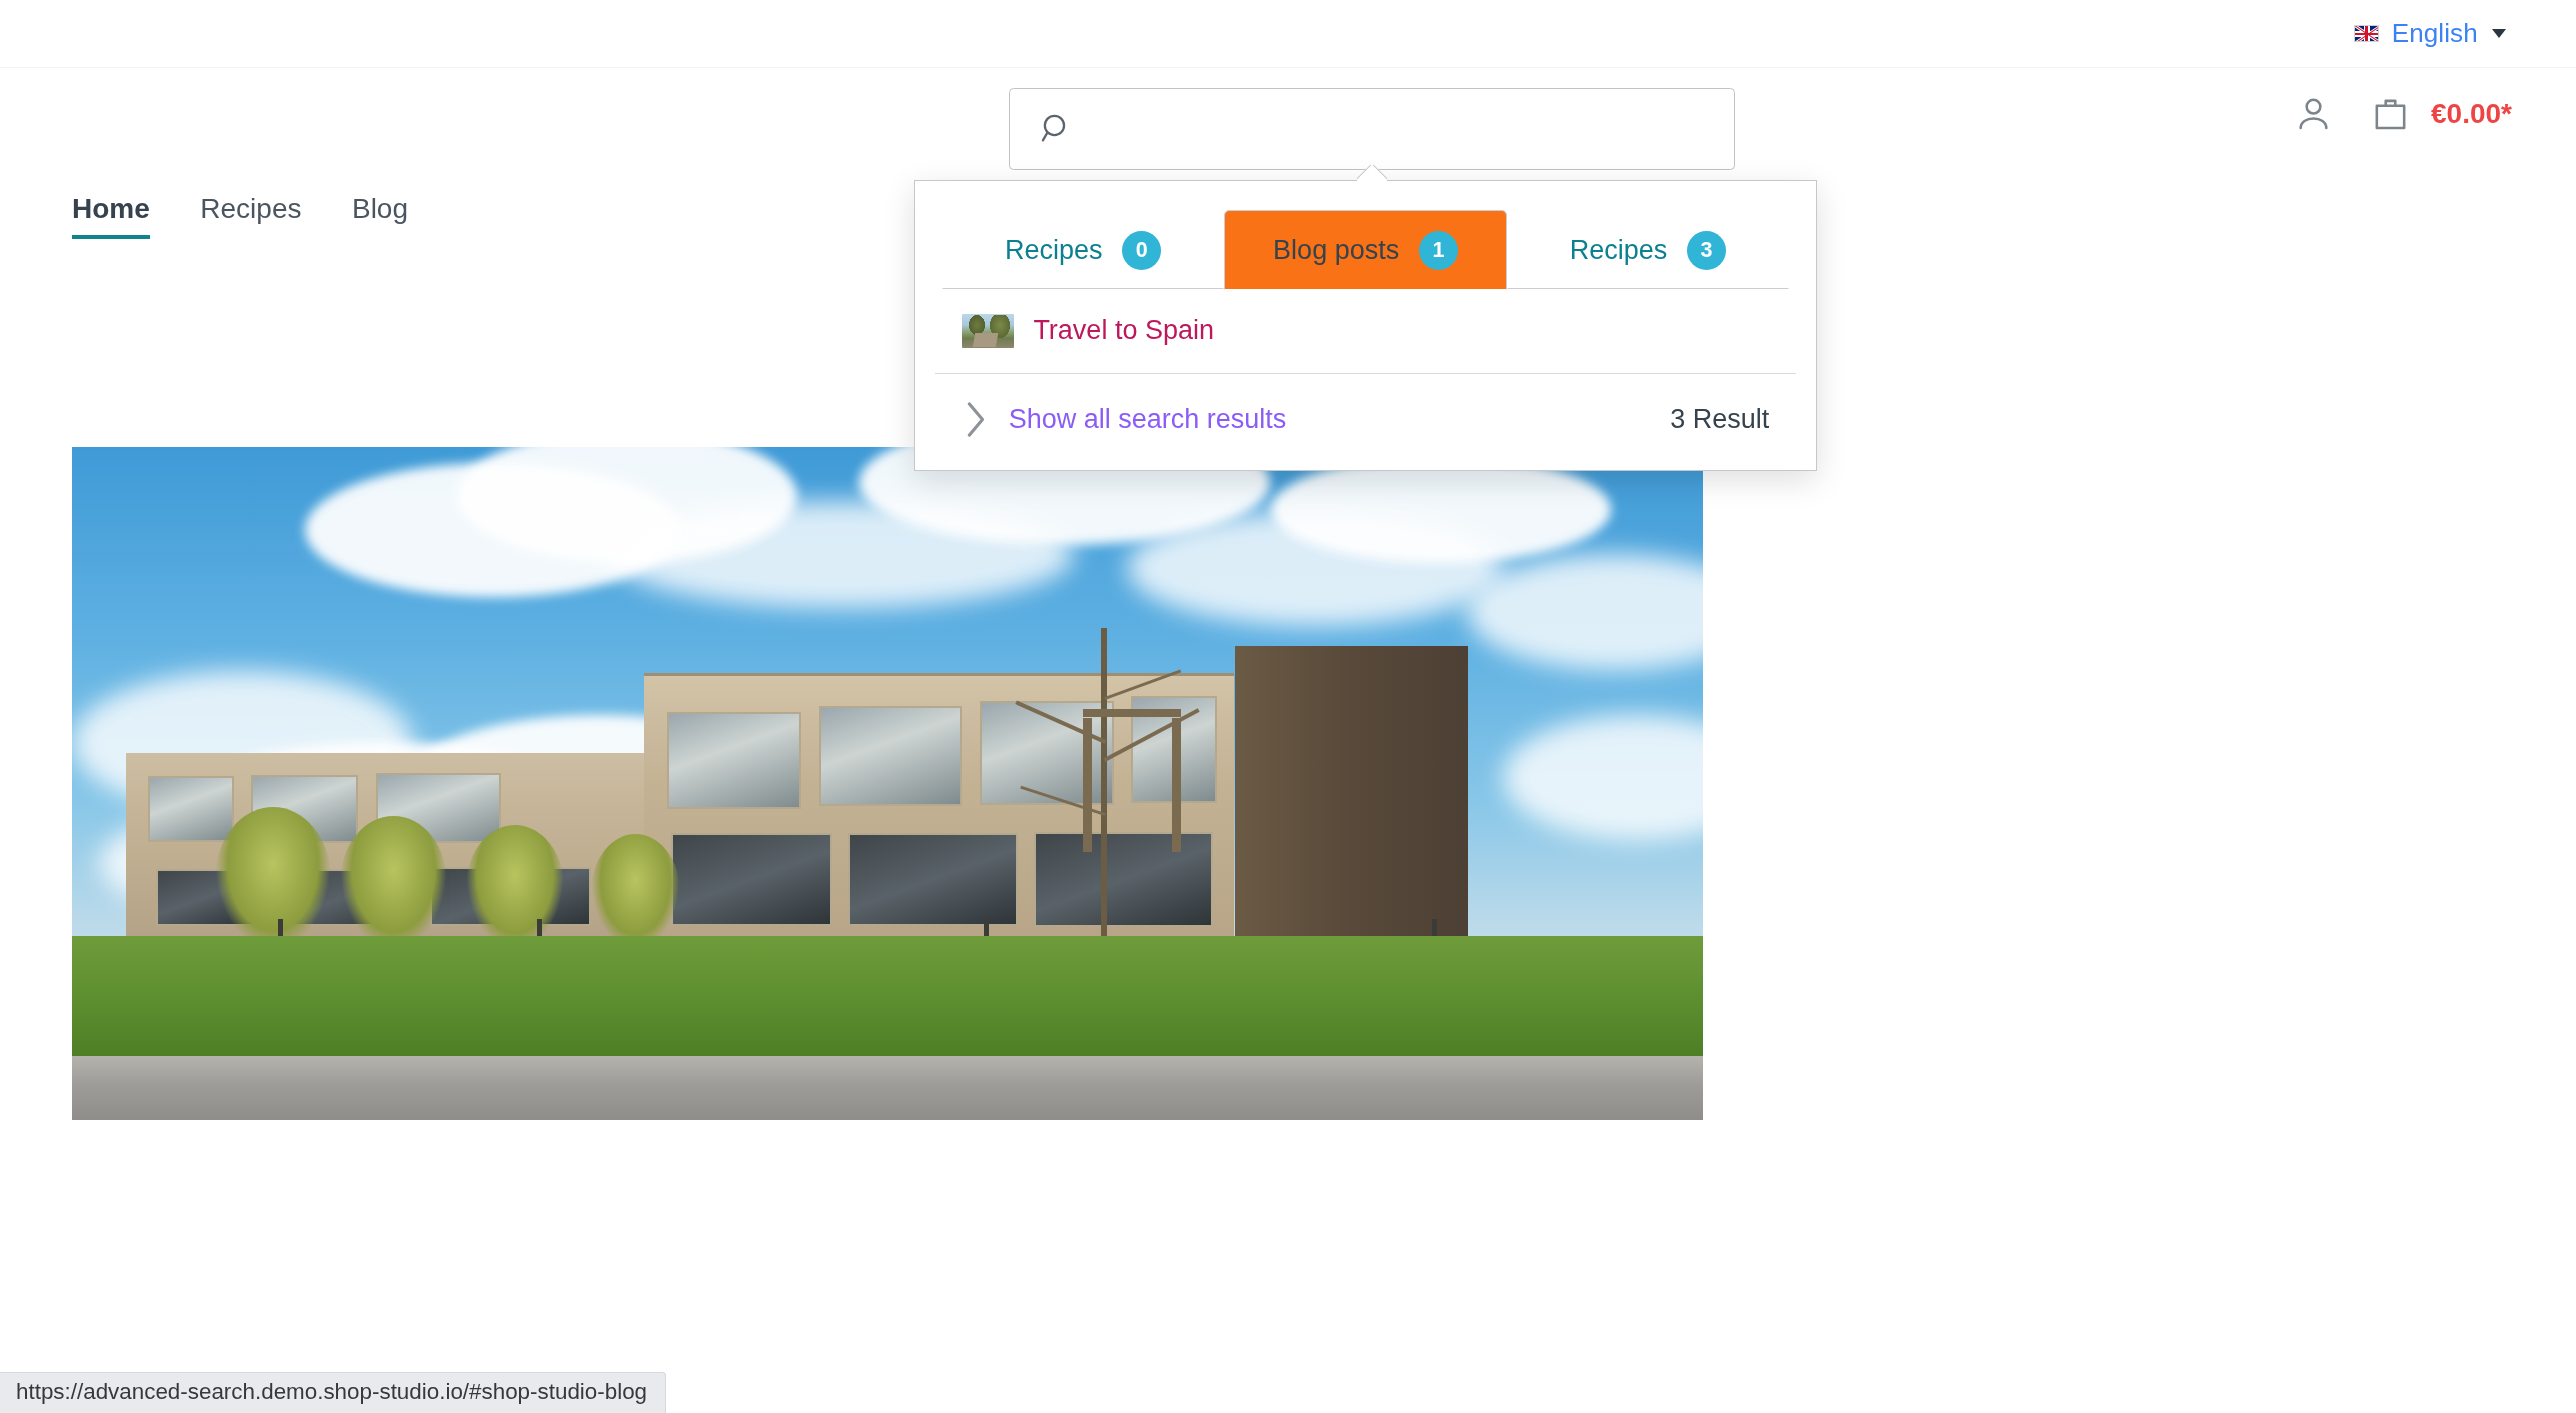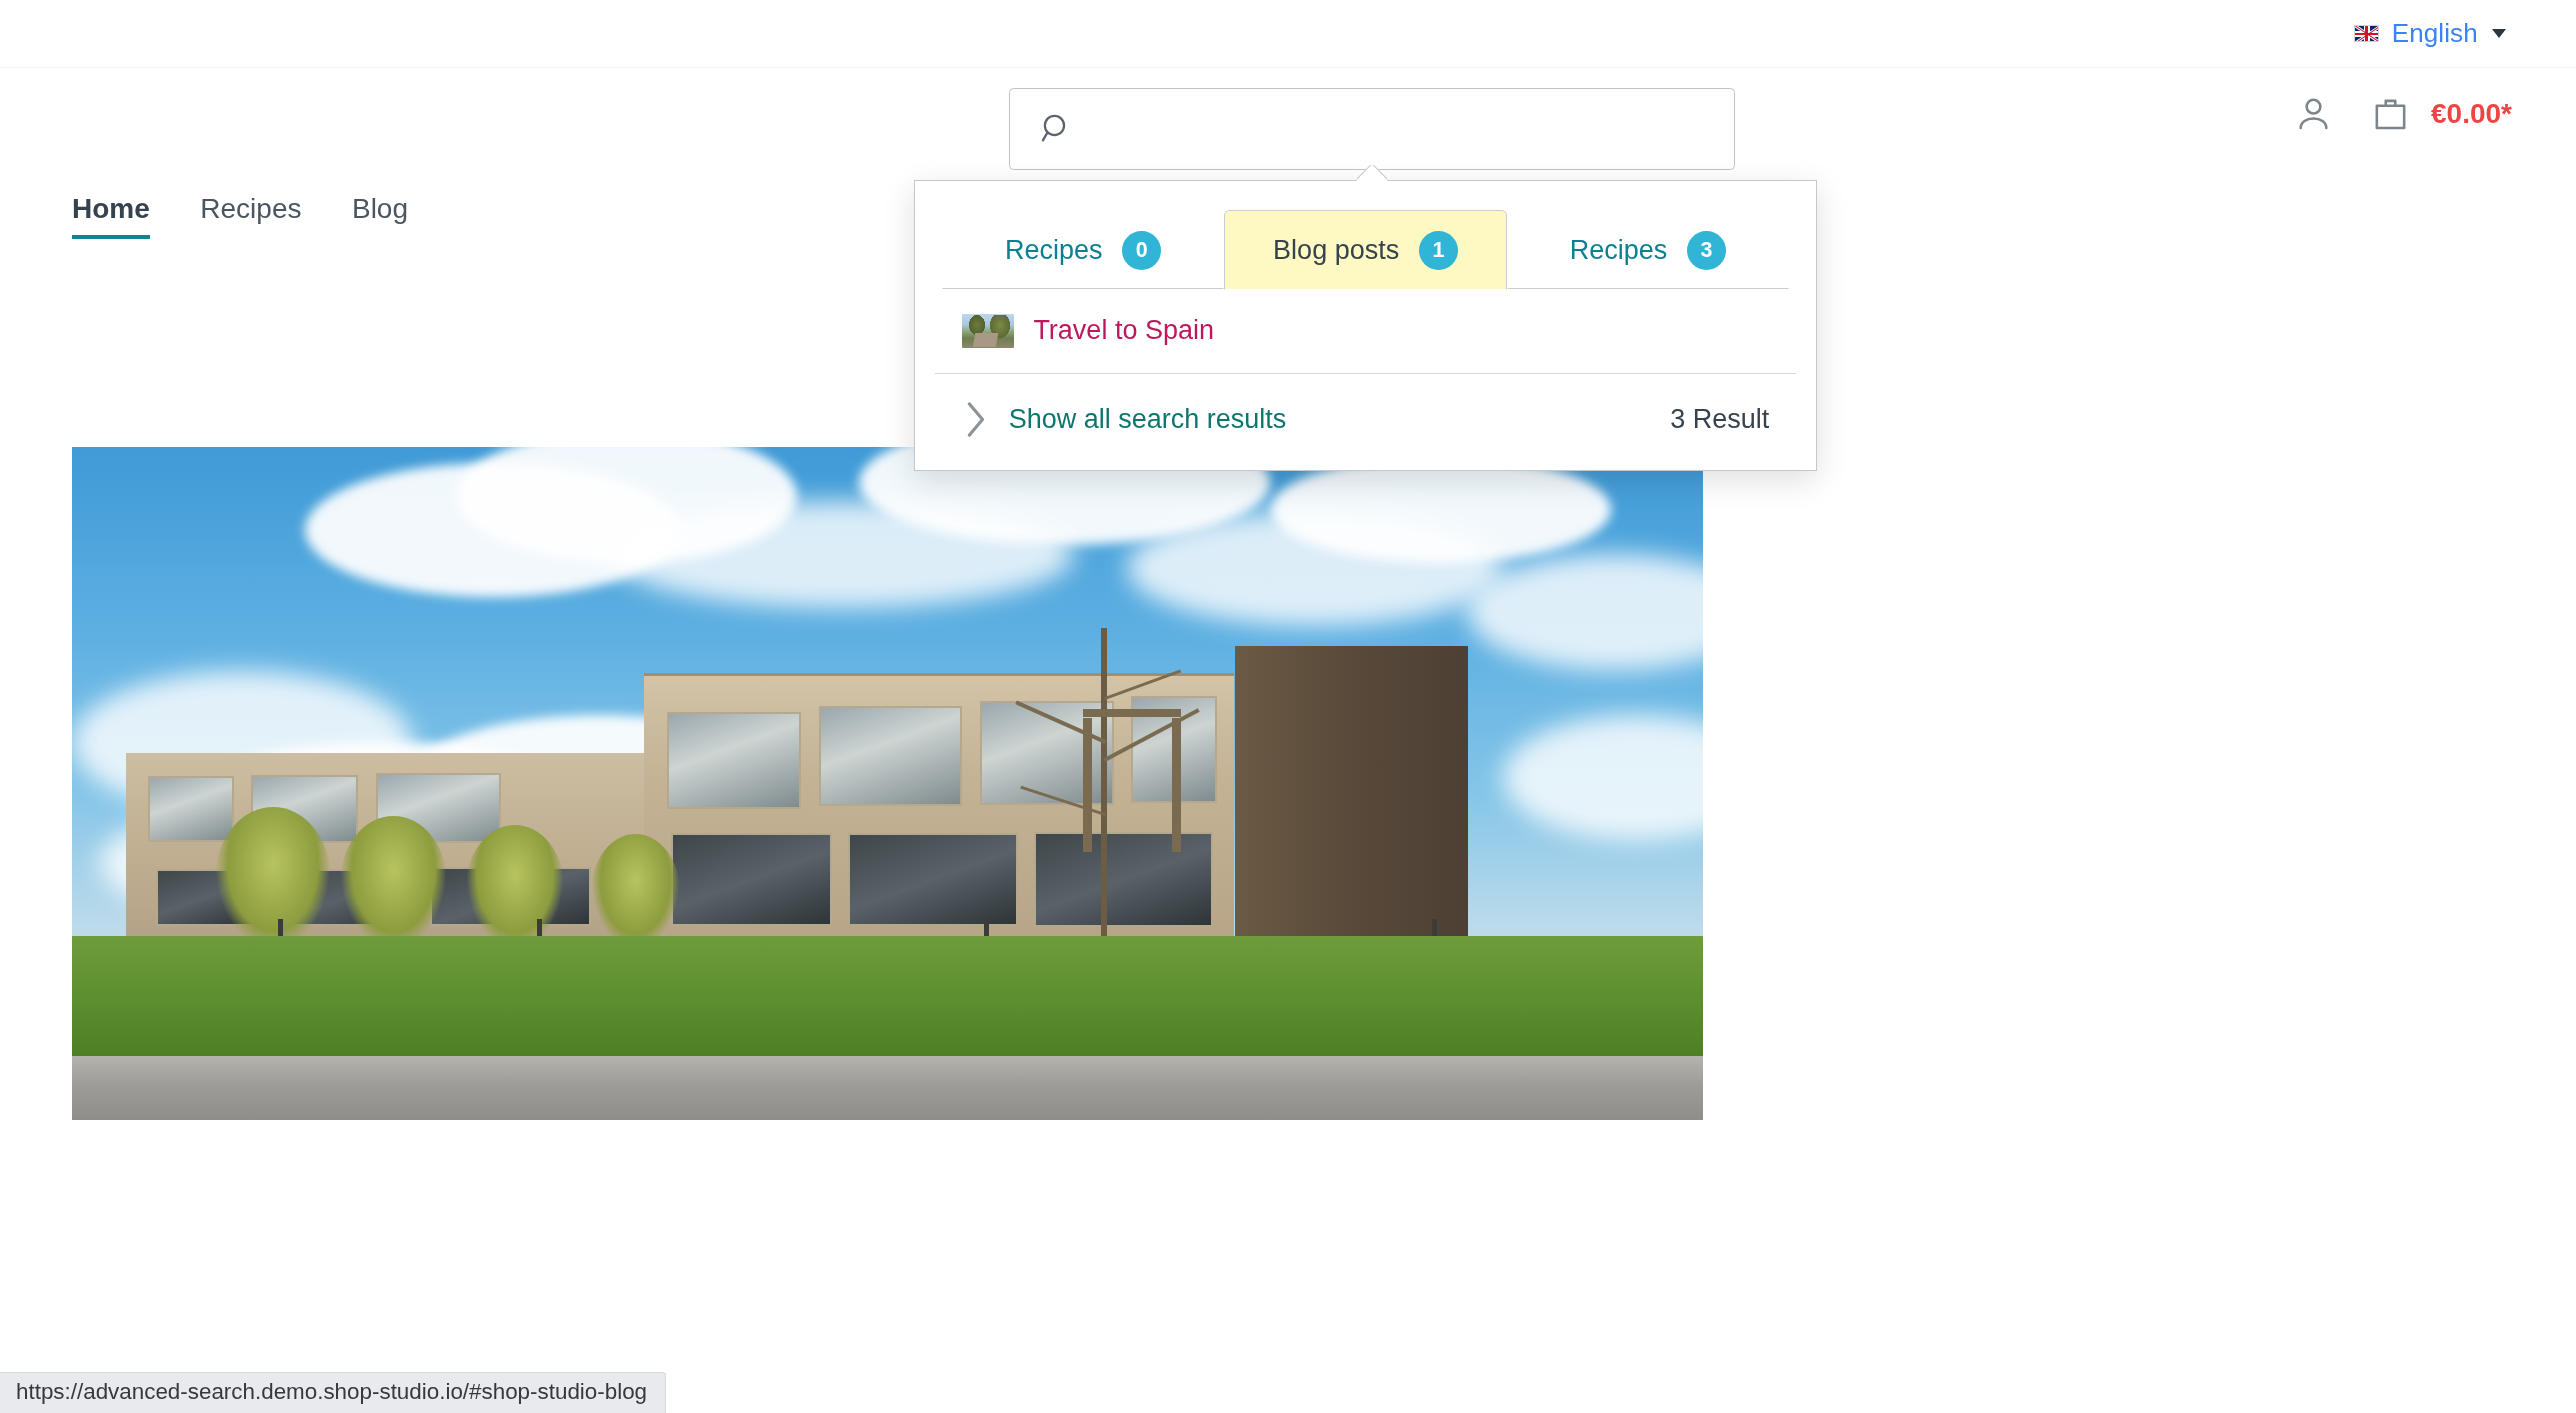--- a/index.html
+++ b/index.html
@@ -227,21 +227,21 @@
     border-bottom: 1.8px solid #c9ced3;
     background: transparent;
     position: relative;
     white-space: nowrap;
   }
   .dd-tab.active {
     color: #36424d;
     border: 1.8px solid #c9ced3;
     border-bottom: 1.8px solid #ffffff;
     border-radius: 5.4px 5.4px 0 0;
-    background: #fef9c3;
+    background: #f97316;
     margin-bottom: -1.8px;
     padding-bottom: 19.7px;
     z-index: 2;
   }
   .tab-badge {
     background: #30b5d6;
     color: #fff;
     font-size: 21.5px;
     font-weight: bold;
     border-radius: 50%;
@@ -302,21 +302,21 @@
     margin: 0 27px;
   }
   .footer-left {
     display: flex;
     align-items: center;
     gap: 18px;
     cursor: pointer;
   }
   .show-all-link {
     font-size: 27px;
-    color: #0f766e;
+    color: #8b5cf6;
     white-space: nowrap;
   }
   .result-count {
     margin-left: auto;
     font-size: 27px;
     color: #36424d;
     white-space: nowrap;
   }
 
   

